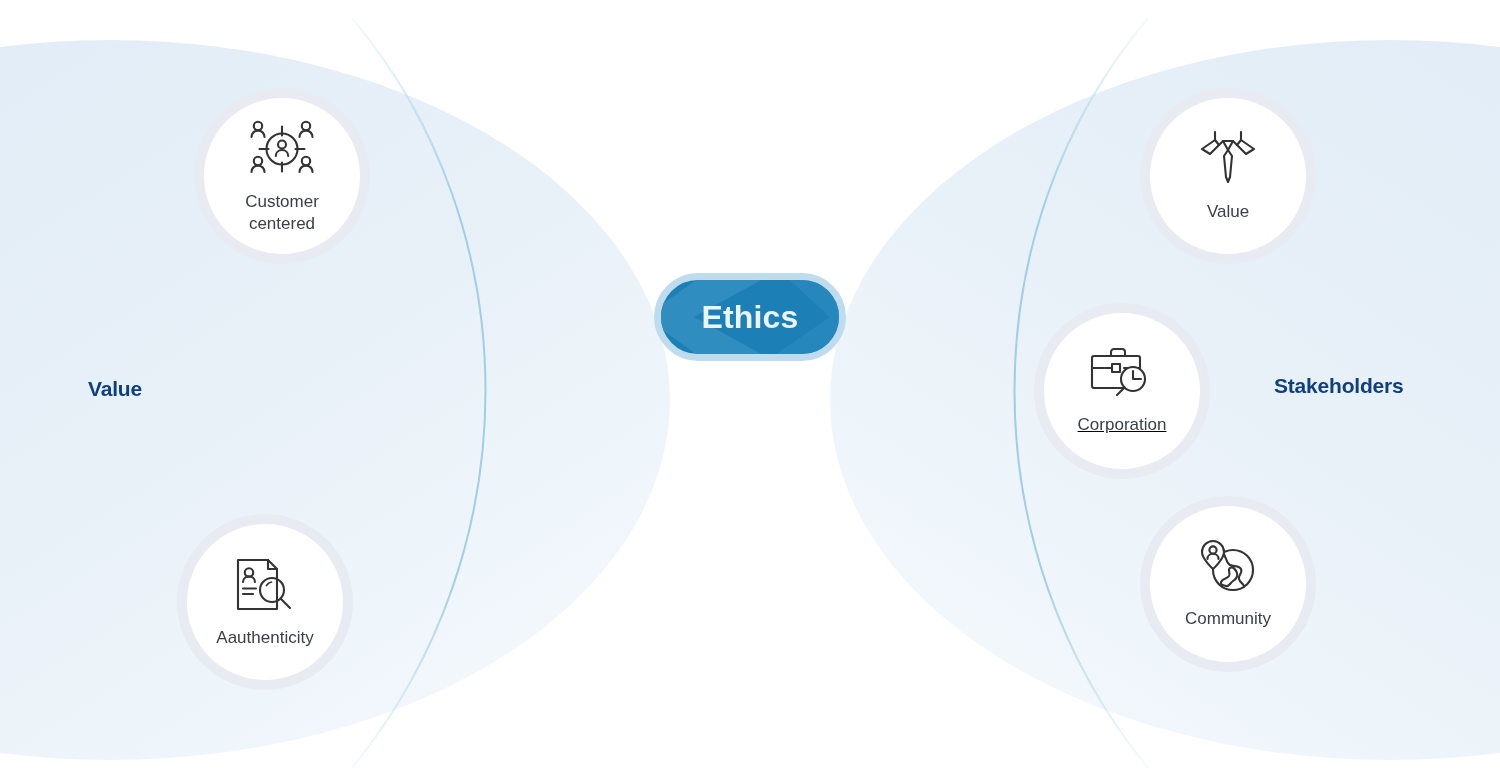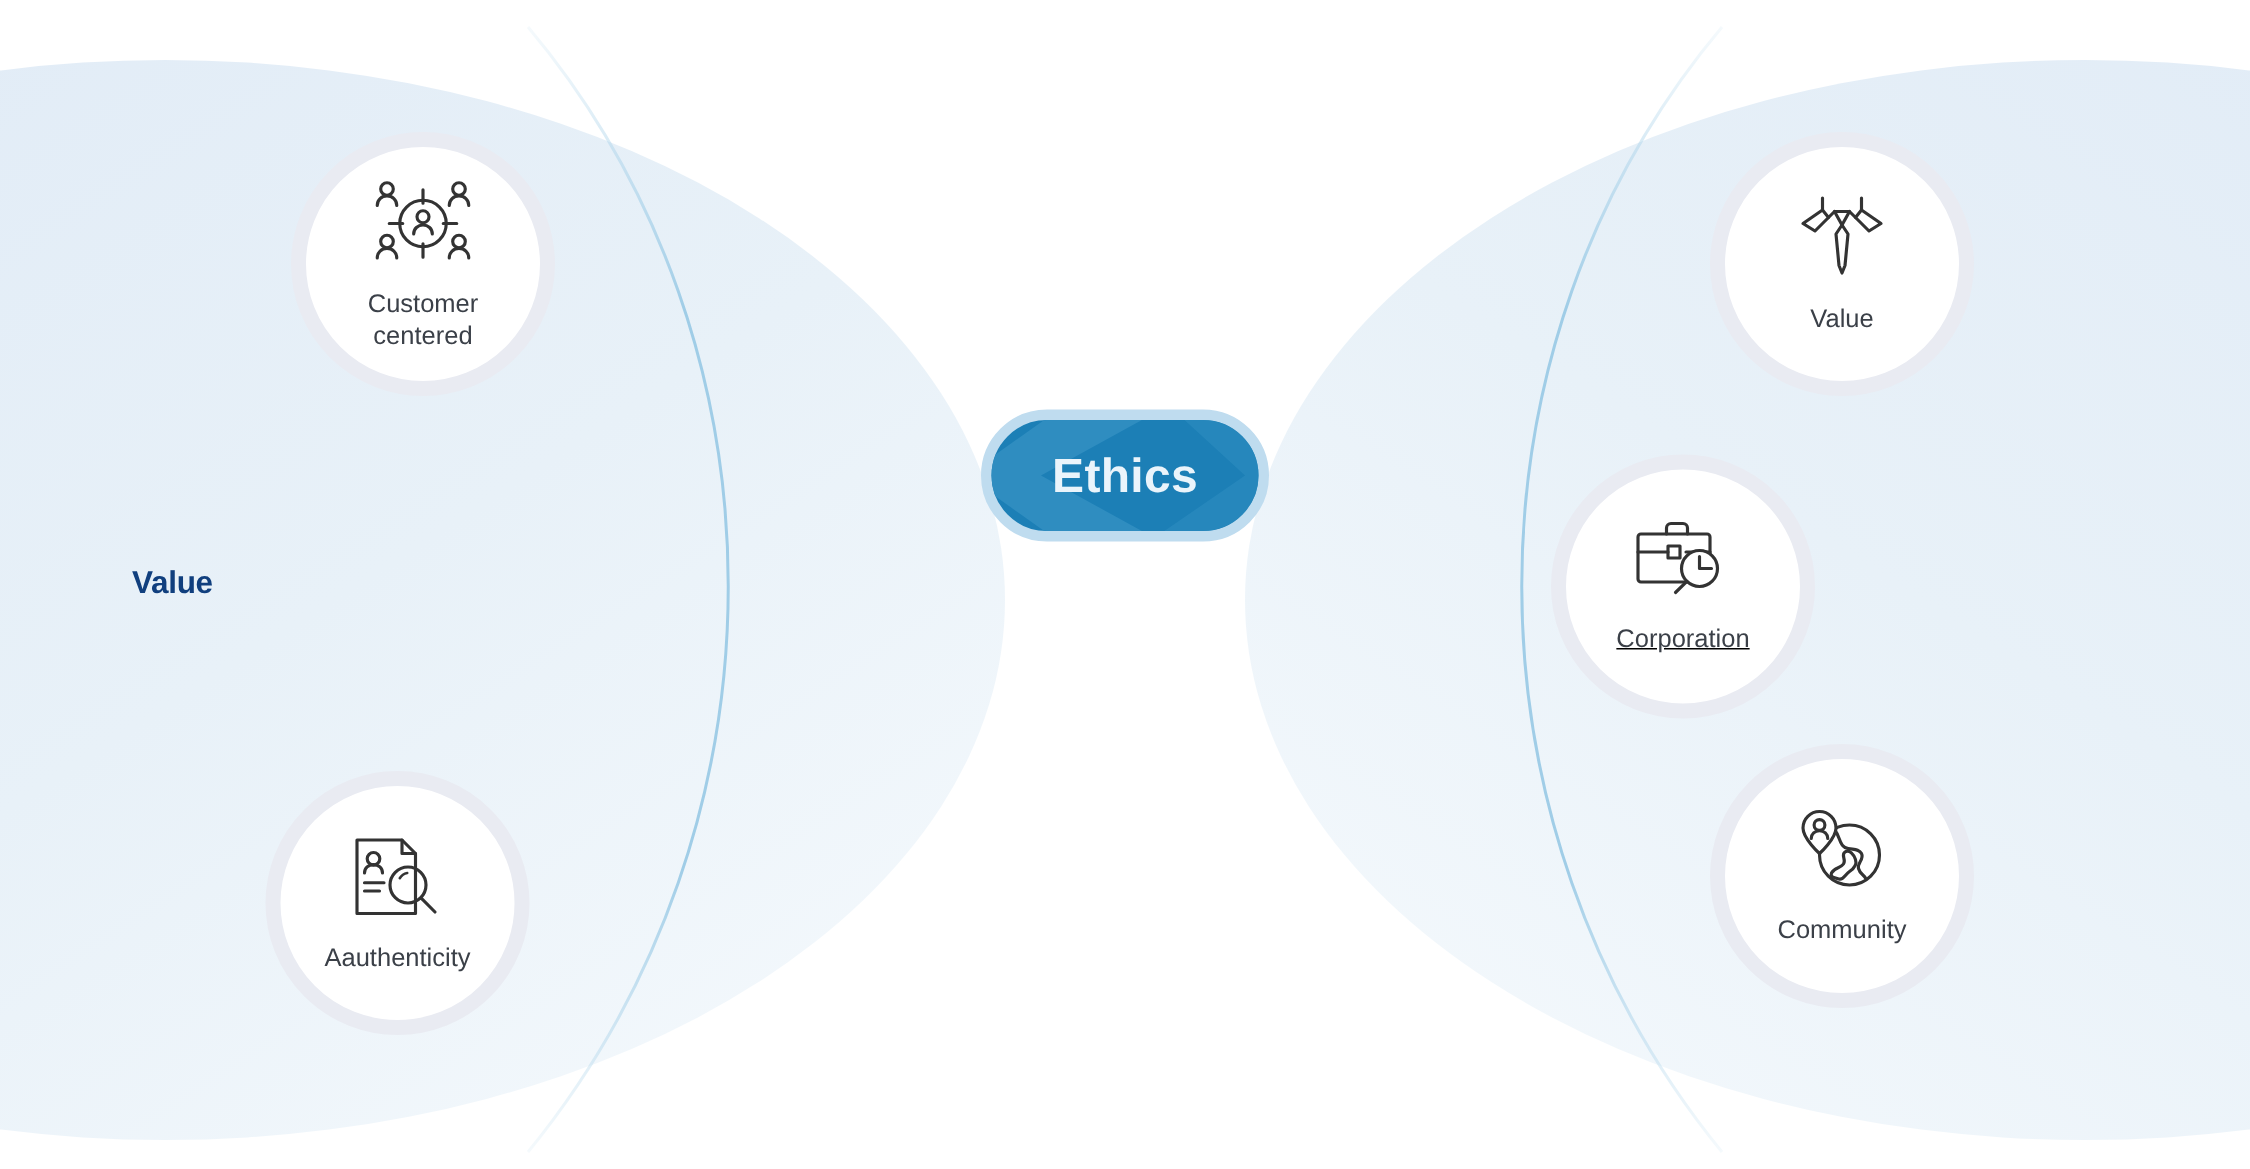--- a/index.html
+++ b/index.html
@@ -127,20 +127,21 @@
     <path d="M 1148 18 C 970 230 970 550 1148 768" fill="none" stroke="url(#arcGrad)" stroke-width="2"></path>
 
     <line x1="528" y1="317" x2="660" y2="317" stroke="url(#lineL)" stroke-width="1.6"></line>
     <line x1="840" y1="317" x2="982" y2="317" stroke="url(#lineR)" stroke-width="1.6"></line>
 
     <line x1="528" y1="460" x2="660" y2="460" stroke="url(#lineL)" stroke-width="1.6"></line>
     <line x1="840" y1="460" x2="982" y2="460" stroke="url(#lineR)" stroke-width="1.6"></line>
   </svg>
 
   <div class="side-title" id="title-value">Value</div>
+  <div class="side-title" id="title-stakeholders">Stakeholders</div>
 
   <div class="node" id="node-customer">
     <span class="icon">
       <svg width="76" height="62" viewBox="0 0 76 62" fill="none" stroke="#333" stroke-width="2.1" stroke-linecap="round" stroke-linejoin="round">
 
         <circle cx="14" cy="8" r="4.2"></circle>
           <path d="M7.5 19c0-3.8 2.9-6.4 6.5-6.4s6.5 2.6 6.5 6.4"></path>
         <circle cx="62" cy="8" r="4.2"></circle>
           <path d="M55.5 19c0-3.8 2.9-6.4 6.5-6.4s6.5 2.6 6.5 6.4"></path>
         <circle cx="14" cy="43" r="4.2"></circle>

